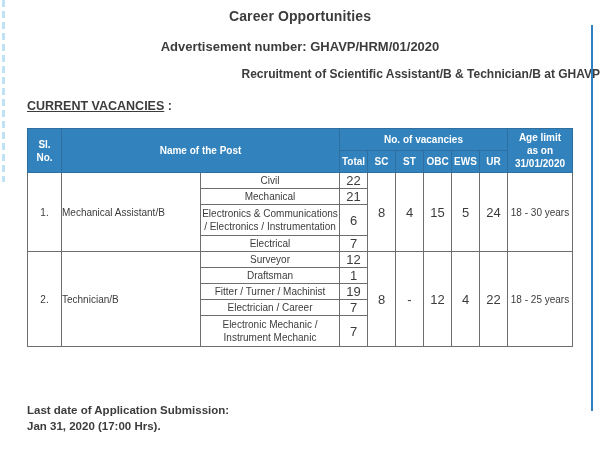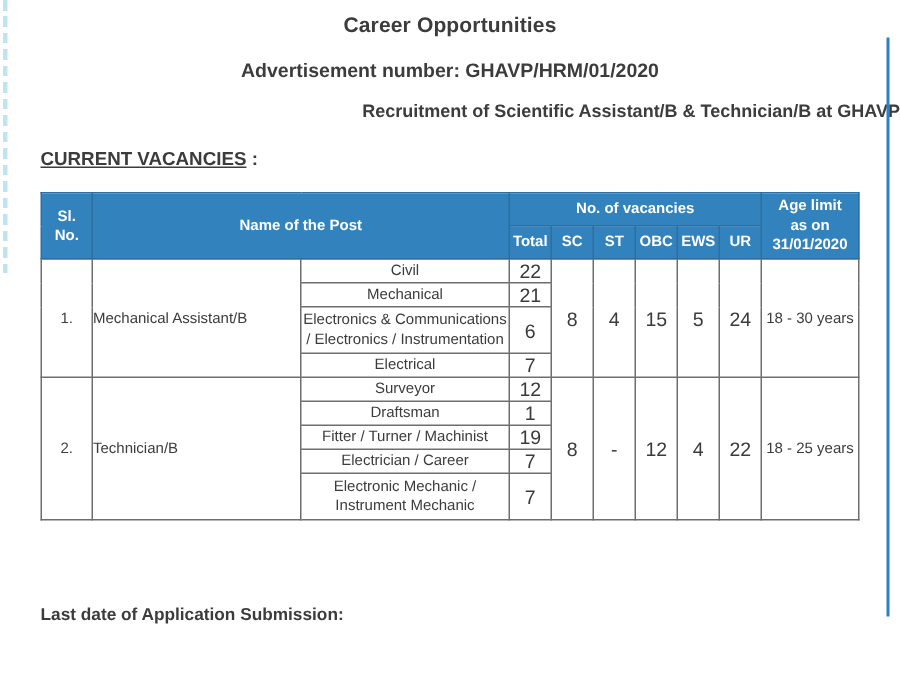--- a/index.html
+++ b/index.html
@@ -239,15 +239,16 @@
       <tr>
         <td class="subpost" style="height:30px;margin-left:40px;">Electronic Mechanic / Instrument Mechanic</td>
         <td class="num">7</td>
       </tr>
 
     </tbody>
   </table>
 
   <div class="footer">
     <div>Last date of Application Submission:</div>
+    <div>Jan 31, 2020 (17:00 Hrs).</div>
   </div>
 
 </div>
 
 </body></html>

